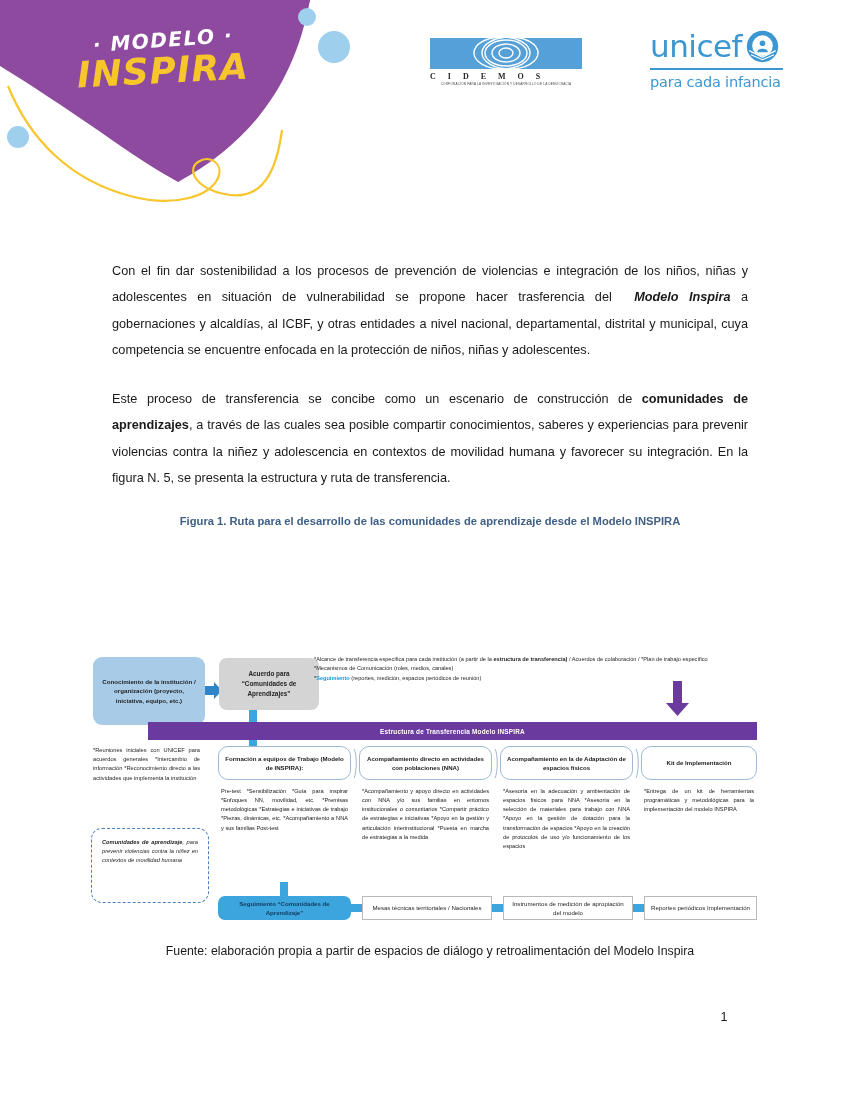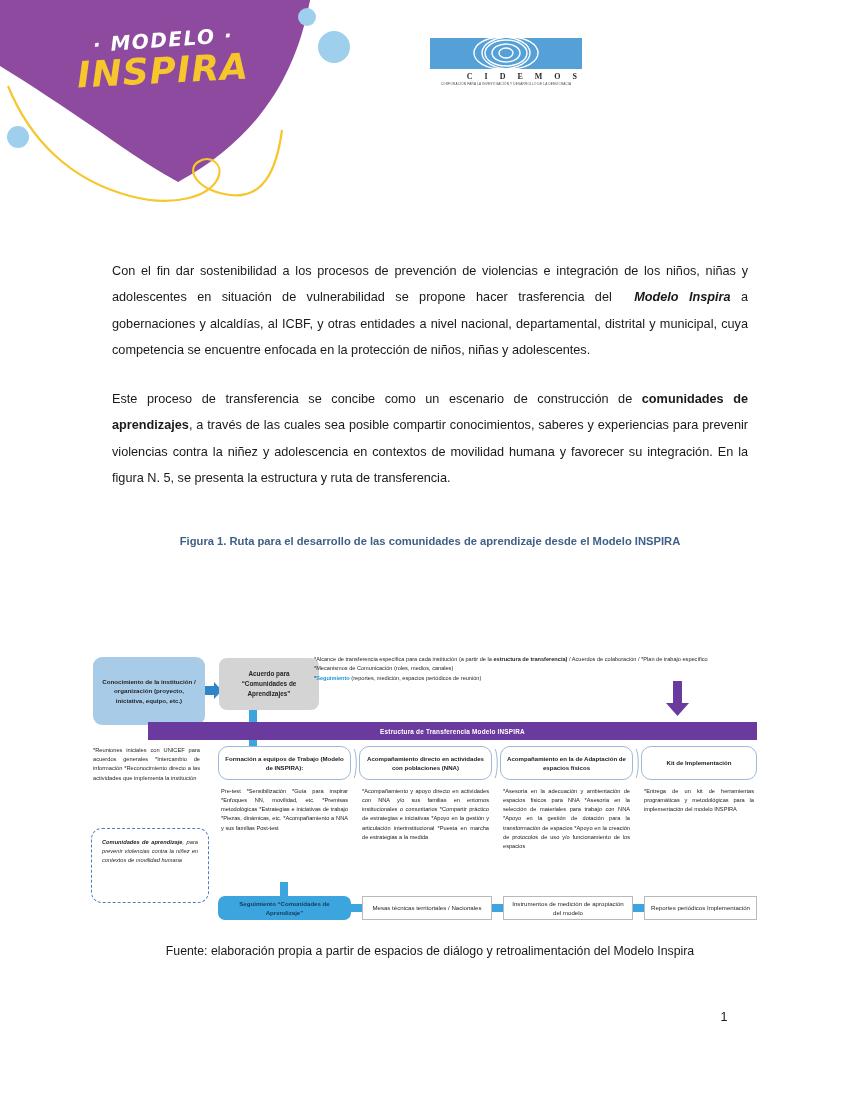--- a/index.html
+++ b/index.html
@@ -64,21 +64,21 @@
   }
   .cidemos-bar {
     width: 152px;
     height: 31px;
     background: #56a0d8;
     position: relative;
     overflow: hidden;
   }
   .cidemos-name {
     margin-top: 3px;
-    text-align: right;
+    text-align: left;
     color: #2a2a2a;
     font-size: 8px;
     font-weight: bold;
     letter-spacing: 5px;
     font-family: "Liberation Serif", serif;
   }
   .cidemos-sub {
     text-align: center;
     color: #4a4a4a;
     font-size: 3.1px;
@@ -144,21 +144,21 @@
     font-size: 12.7px;
     line-height: 2.08;
     text-align: justify;
     color: #1a1a1a;
     margin-top: 22px;
   }
   .para b { font-weight: bold; }
   .para .bi { font-weight: bold; font-style: italic; margin-left: 12px; }
 
   .fig-caption {
-    margin-top: 44px;
+    margin-top: 24px;
     text-align: center;
     color: #3f5f86;
     font-weight: bold;
     font-size: 11.2px;
     font-family: "Liberation Sans", sans-serif;
   }
 
   
   .figure {
     position: absolute;
@@ -360,20 +360,37 @@
           <ellipse cx="76" cy="15" rx="21" ry="13"></ellipse>
           <ellipse cx="72" cy="15" rx="28" ry="16"></ellipse>
           <ellipse cx="80" cy="15" rx="28" ry="16"></ellipse>
         </g>
       </svg>
     </div>
     <div class="cidemos-name">C I D E M O S</div>
     <div class="cidemos-sub">CORPORACIÓN PARA LA INVESTIGACIÓN Y DESARROLLO DE LA DEMOCRACIA</div>
   </div>
 
+  <div class="unicef">
+    <div class="unicef-row">
+      <div class="unicef-word">unicef</div>
+      <svg width="33" height="33" viewBox="0 0 40 40">
+        <circle cx="20" cy="20" r="19" fill="#3c96d2"></circle>
+        <circle cx="20" cy="19" r="12.5" fill="#ffffff"></circle>
+        <circle cx="20" cy="16" r="3.4" fill="#3c96d2"></circle>
+        <path d="M 13.5 27 C 13.5 21.5 26.5 21.5 26.5 27 Z" fill="#3c96d2"></path>
+        <g stroke="#ffffff" stroke-width="1.5" fill="none">
+          <path d="M 6 30 L 20 36 L 34 30"></path>
+          <path d="M 4 25 L 20 33 L 36 25"></path>
+        </g>
+      </svg>
+    </div>
+    <div class="unicef-rule"></div>
+    <div class="unicef-tag">para cada infancia</div>
+  </div>
 </div>
 
 <div class="doc">
 
   <div class="para">
     <span>Con el fin dar sostenibilidad a los procesos de prevención de violencias e integración de los niños, niñas y adolescentes en situación de vulnerabilidad se propone hacer trasferencia del </span><span class="bi">Modelo Inspira</span><span> a gobernaciones y alcaldías, al ICBF, y otras entidades a nivel nacional, departamental, distrital y municipal, cuya competencia se encuentre enfocada en la protección de niños, niñas y adolescentes.</span>
   </div>
 
   <div class="para">
     <span>Este proceso de transferencia se concibe como un escenario de construcción de </span><b>comunidades de aprendizajes</b><span>, a través de las cuales sea posible compartir conocimientos, saberes y experiencias para prevenir violencias contra la niñez y adolescencia en contextos de movilidad humana y favorecer su integración. En la figura N. 5, se presenta la estructura y ruta de transferencia.</span>

